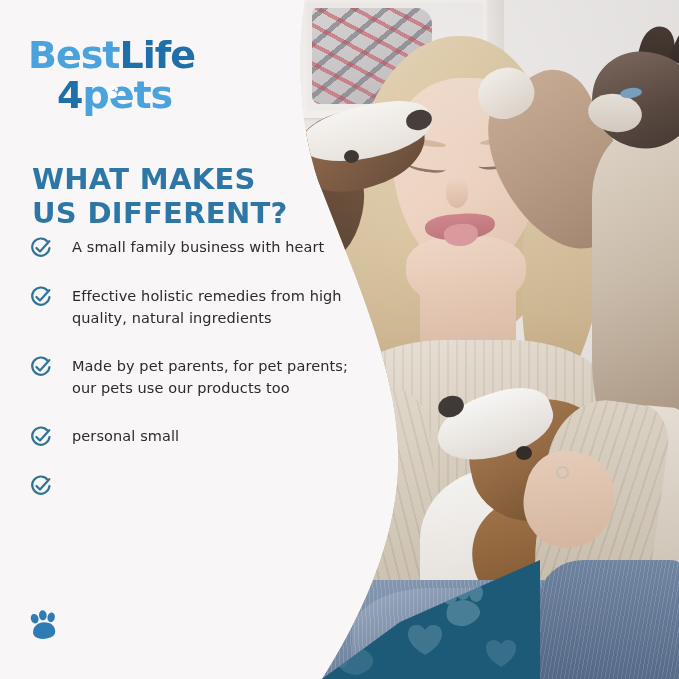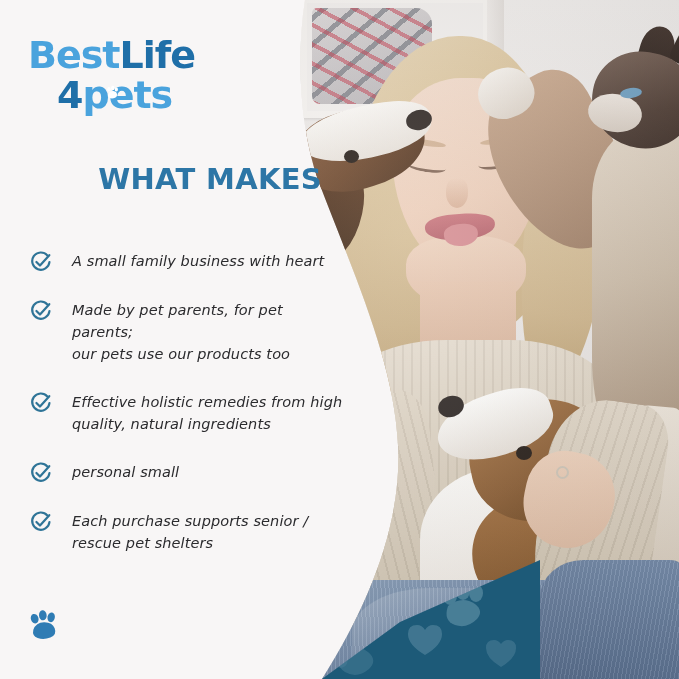--- a/index.html
+++ b/index.html
@@ -284,25 +284,25 @@
     font-family:"DejaVu Sans", sans-serif;position:relative;
   }
   .logo-l2 .four{color:#1f6fa8;}
   .logo-l2 .pets{color:#4aa3dd;}
   .logo-paw{position:absolute;left:47px;top:8px;}
 
   .headline{
     position:absolute;left:32px;top:162px;width:290px;
     font-family:"DejaVu Sans", sans-serif;
     font-size:29px;font-weight:700;line-height:1.18;
-    letter-spacing:.3px;color:#2d76a6;text-align:right;
+    letter-spacing:.3px;color:#2d76a6;
   }
   .headline span{display:block;}
 
-  .bullets{position:absolute;left:30px;top:250px;width:320px;font-style:italic;}
+  .bullets{position:absolute;left:30px;top:236px;width:320px;}
   .bullet{display:flex;align-items:flex-start;margin-bottom:26px;}
   .bullet .chk{flex:0 0 auto;width:22px;height:22px;margin-right:20px;margin-top:1px;}
   .bullet .txt{
     font-family:"DejaVu Sans", sans-serif;
     font-size:14.5px;line-height:1.52;color:#2b2b2e;letter-spacing:.1px;
     max-width:276px;
   }
   .bullet .txt .l2{display:block;}
 
   .footer-paw{position:absolute;left:24px;top:604px;}
@@ -407,20 +407,21 @@
             <ellipse cx="12.4" cy="5.6" rx="2.4" ry="3.1"></ellipse>
             <ellipse cx="17.4" cy="7.6" rx="2.3" ry="3"></ellipse>
             <path d="M6.2 14.5 q2-5.2 7-4.6 5 .6 5.2 5 .2 4.4-5 5.3 -5.2.9-7.2-2.2 -1.2-1.9 0-3.5z"></path>
           </g>
         </svg>
       </div>
     </div>
 
     <div class="headline">
       <span>WHAT MAKES</span>
+      <span>US DIFFERENT?</span>
     </div>
 
     <div class="bullets">
 
       <div class="bullet">
         <svg class="chk" viewBox="0 0 26 26">
           <path d="M20.5 5.2 A10.2 10.2 0 1 0 23 13" fill="none" stroke="#2f7497" stroke-width="2.6" stroke-linecap="round"></path>
           <path d="M7.6 12.9 l4.2 4.3 l11-12.3" fill="none" stroke="#2f7497" stroke-width="2.6" stroke-linecap="round" stroke-linejoin="round"></path>
         </svg>
         <div class="txt">
@@ -428,55 +429,51 @@
           <span class="l2"></span>
         </div>
       </div>
 
       <div class="bullet">
         <svg class="chk" viewBox="0 0 26 26">
           <path d="M20.5 5.2 A10.2 10.2 0 1 0 23 13" fill="none" stroke="#2f7497" stroke-width="2.6" stroke-linecap="round"></path>
           <path d="M7.6 12.9 l4.2 4.3 l11-12.3" fill="none" stroke="#2f7497" stroke-width="2.6" stroke-linecap="round" stroke-linejoin="round"></path>
         </svg>
         <div class="txt">
-          <span>Made by pet parents, for pet parents;</span>
-          <span class="l2">our pets use our products too</span>
+          <span>Effective holistic remedies from high</span>
+          <span class="l2">quality, natural ingredients</span>
         </div>
       </div>
 
       <div class="bullet">
         <svg class="chk" viewBox="0 0 26 26">
           <path d="M20.5 5.2 A10.2 10.2 0 1 0 23 13" fill="none" stroke="#2f7497" stroke-width="2.6" stroke-linecap="round"></path>
           <path d="M7.6 12.9 l4.2 4.3 l11-12.3" fill="none" stroke="#2f7497" stroke-width="2.6" stroke-linecap="round" stroke-linejoin="round"></path>
         </svg>
         <div class="txt">
-          <span>Effective holistic remedies from high</span>
-          <span class="l2">quality, natural ingredients</span>
+          <span>Made by pet parents, for pet parents;</span>
+          <span class="l2">our pets use our products too</span>
         </div>
       </div>
 
       <div class="bullet">
         <svg class="chk" viewBox="0 0 26 26">
           <path d="M20.5 5.2 A10.2 10.2 0 1 0 23 13" fill="none" stroke="#2f7497" stroke-width="2.6" stroke-linecap="round"></path>
           <path d="M7.6 12.9 l4.2 4.3 l11-12.3" fill="none" stroke="#2f7497" stroke-width="2.6" stroke-linecap="round" stroke-linejoin="round"></path>
         </svg>
         <div class="txt">
           <span class="l2">personal small</span>
         </div>
       </div>
 
       <div class="bullet">
         <svg class="chk" viewBox="0 0 26 26">
           <path d="M20.5 5.2 A10.2 10.2 0 1 0 23 13" fill="none" stroke="#2f7497" stroke-width="2.6" stroke-linecap="round"></path>
           <path d="M7.6 12.9 l4.2 4.3 l11-12.3" fill="none" stroke="#2f7497" stroke-width="2.6" stroke-linecap="round" stroke-linejoin="round"></path>
         </svg>
-        <div class="txt">
-          <span>Each purchase supports senior /</span>
-          <span class="l2">rescue pet shelters</span>
-        </div>
       </div>
 
     </div>
 
     <svg class="footer-paw" width="40" height="42" viewBox="0 0 24 24">
       <g fill="#2f7cb4">
         <ellipse cx="6.4" cy="8.2" rx="2.3" ry="2.9" transform="rotate(-18 6.4 8.2)"></ellipse>
         <ellipse cx="11.3" cy="6.2" rx="2.3" ry="3" transform="rotate(-6 11.3 6.2)"></ellipse>
         <ellipse cx="16.3" cy="7.4" rx="2.2" ry="2.9" transform="rotate(12 16.3 7.4)"></ellipse>
         <path d="M5.6 14.8 q1.6-4.4 6.4-4.5 5-.1 6.4 3.6 1.5 3.9-2.6 5.6 -4 1.6-7.6.3 -3.5-1.3-2.6-5z"></path>

